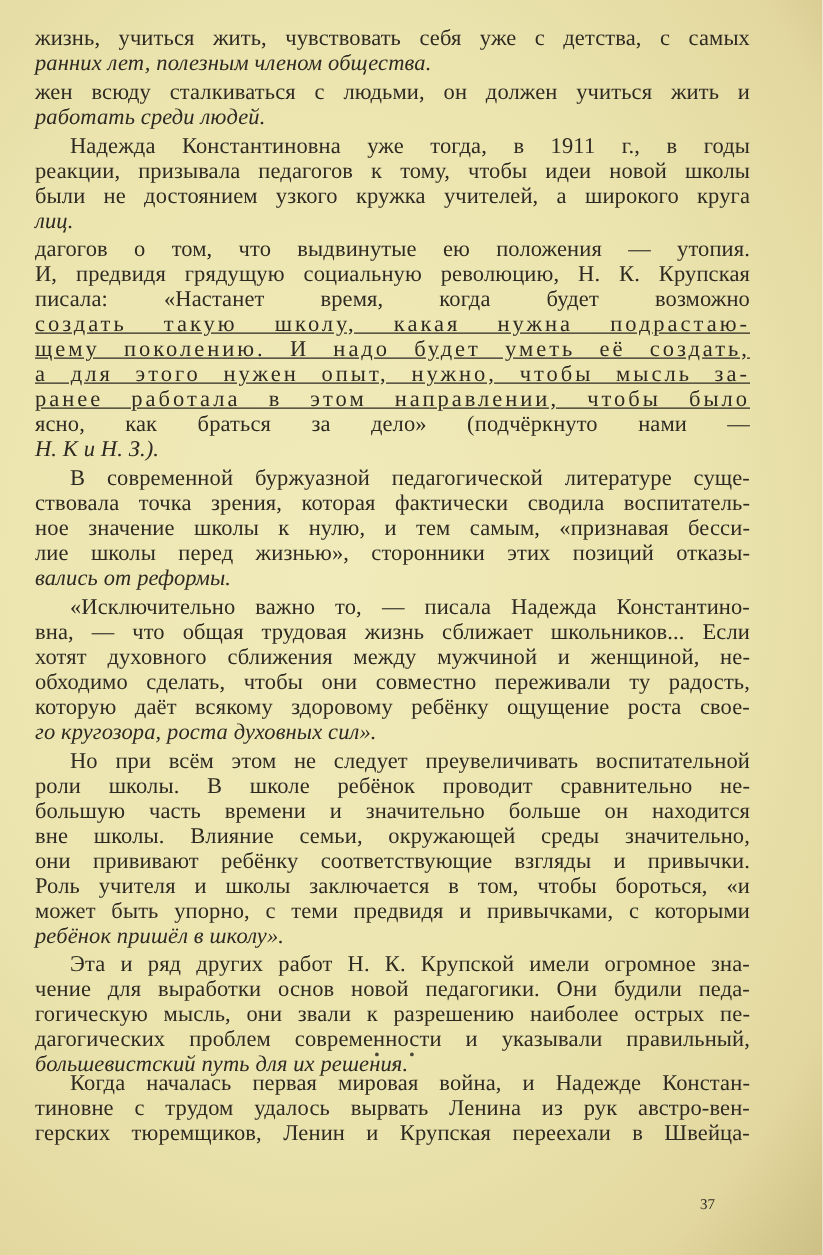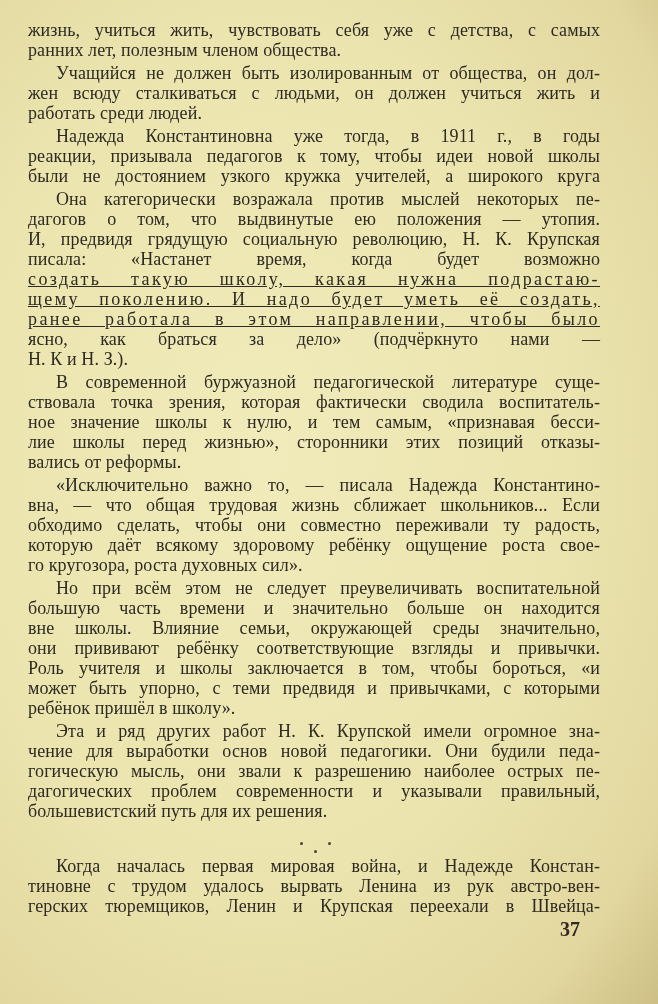--- a/index.html
+++ b/index.html
@@ -15,89 +15,91 @@
   .line {
     display: block;
     font-size: 18px;
     line-height: 20px;
     height: 20px;
     white-space: nowrap;
     text-align: justify;
     text-align-last: justify;
     letter-spacing: 0.1px;
   }
-  .line.last { text-align-last: left; }
+  .line.last { text-align-last: left; font-style: italic; }
   .line.indent { padding-left: 28px; }
   .line.spaced { letter-spacing: 2.4px; text-decoration: underline; }
   .para { margin-bottom: 3px; }
   .sep {
     position: absolute; left: 300px; top: 838px;
     width: 40px; height: 20px;
   }
   .sep span {
     position: absolute; width: 3px; height: 3px; border-radius: 50%; background: #4a4436;
   }
   .page-number {
-    position: absolute; left: 560px; top: 918px;
-    font-size: 20px; color: #2e2a22; font-weight: bold;
+    position: absolute; left: 560px; top: 956px;
+    font-size: 12px; color: #2e2a22;
   }
   .final { position: absolute; left: 28px; top: 856px; width: 572px; }
 </style>
 </head>
 <body>
 
 <div class="page">
 
   <div class="para">
     <span class="line">жизнь, учиться жить, чувствовать себя уже с детства, с самых</span>
     <span class="line last">ранних лет, полезным членом общества.</span>
   </div>
 
   <div class="para">
-    <span class="line indent">Учащийся не должен быть изолированным от общества, он дол-</span>
     <span class="line">жен всюду сталкиваться с людьми, он должен учиться жить и</span>
     <span class="line last">работать среди людей.</span>
   </div>
 
   <div class="para">
     <span class="line indent">Надежда Константиновна уже тогда, в 1911 г., в годы</span>
     <span class="line">реакции, призывала педагогов к тому, чтобы идеи новой школы</span>
     <span class="line">были не достоянием узкого кружка учителей, а широкого круга</span>
+    <span class="line last">лиц.</span>
   </div>
 
   <div class="para">
-    <span class="line indent">Она категорически возражала против мыслей некоторых пе-</span>
     <span class="line">дагогов о том, что выдвинутые ею положения — утопия.</span>
     <span class="line">И, предвидя грядущую социальную революцию, Н. К. Крупская</span>
     <span class="line">писала: «Настанет время, когда будет возможно</span>
     <span class="line spaced">создать такую школу, какая нужна подрастаю-</span>
     <span class="line spaced">щему поколению. И надо будет уметь её создать,</span>
+    <span class="line spaced">а для этого нужен опыт, нужно, чтобы мысль за-</span>
     <span class="line spaced">ранее работала в этом направлении, чтобы было</span>
     <span class="line">ясно, как браться за дело» (подчёркнуто нами —</span>
     <span class="line last">Н. К и Н. З.).</span>
   </div>
 
   <div class="para">
     <span class="line indent">В современной буржуазной педагогической литературе суще-</span>
     <span class="line">ствовала точка зрения, которая фактически сводила воспитатель-</span>
     <span class="line">ное значение школы к нулю, и тем самым, «признавая бесси-</span>
     <span class="line">лие школы перед жизнью», сторонники этих позиций отказы-</span>
     <span class="line last">вались от реформы.</span>
   </div>
 
   <div class="para">
     <span class="line indent">«Исключительно важно то, — писала Надежда Константино-</span>
     <span class="line">вна, — что общая трудовая жизнь сближает школьников... Если</span>
+    <span class="line">хотят духовного сближения между мужчиной и женщиной, не-</span>
     <span class="line">обходимо сделать, чтобы они совместно переживали ту радость,</span>
     <span class="line">которую даёт всякому здоровому ребёнку ощущение роста свое-</span>
     <span class="line last">го кругозора, роста духовных сил».</span>
   </div>
 
   <div class="para">
     <span class="line indent">Но при всём этом не следует преувеличивать воспитательной</span>
+    <span class="line">роли школы. В школе ребёнок проводит сравнительно не-</span>
     <span class="line">большую часть времени и значительно больше он находится</span>
     <span class="line">вне школы. Влияние семьи, окружающей среды значительно,</span>
     <span class="line">они прививают ребёнку соответствующие взгляды и привычки.</span>
     <span class="line">Роль учителя и школы заключается в том, чтобы бороться, «и</span>
     <span class="line">может быть упорно, с теми предвидя и привычками, с которыми</span>
     <span class="line last">ребёнок пришёл в школу».</span>
   </div>
 
   <div class="para">
     <span class="line indent">Эта и ряд других работ Н. К. Крупской имели огромное зна-</span>

